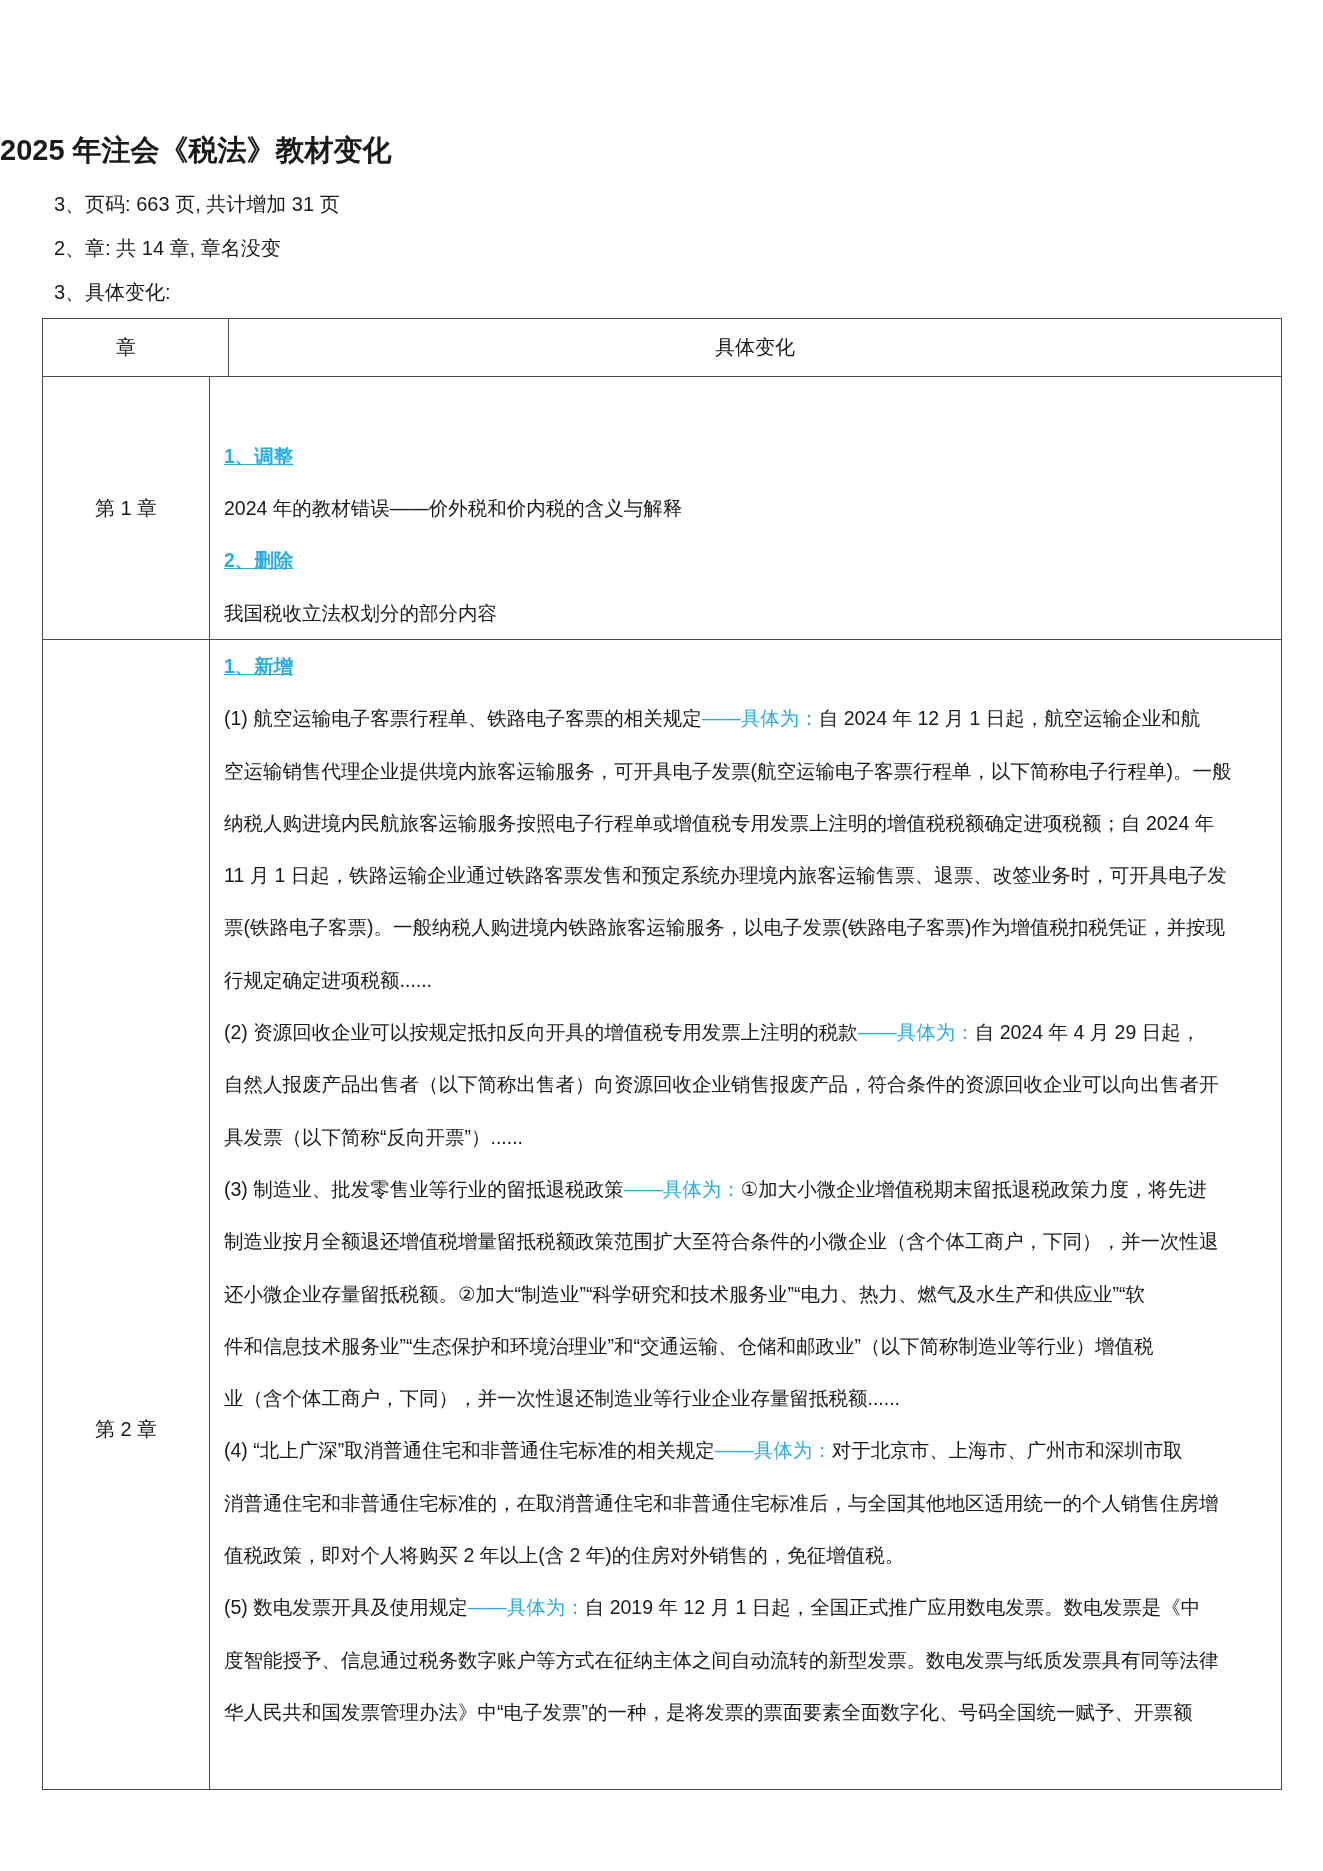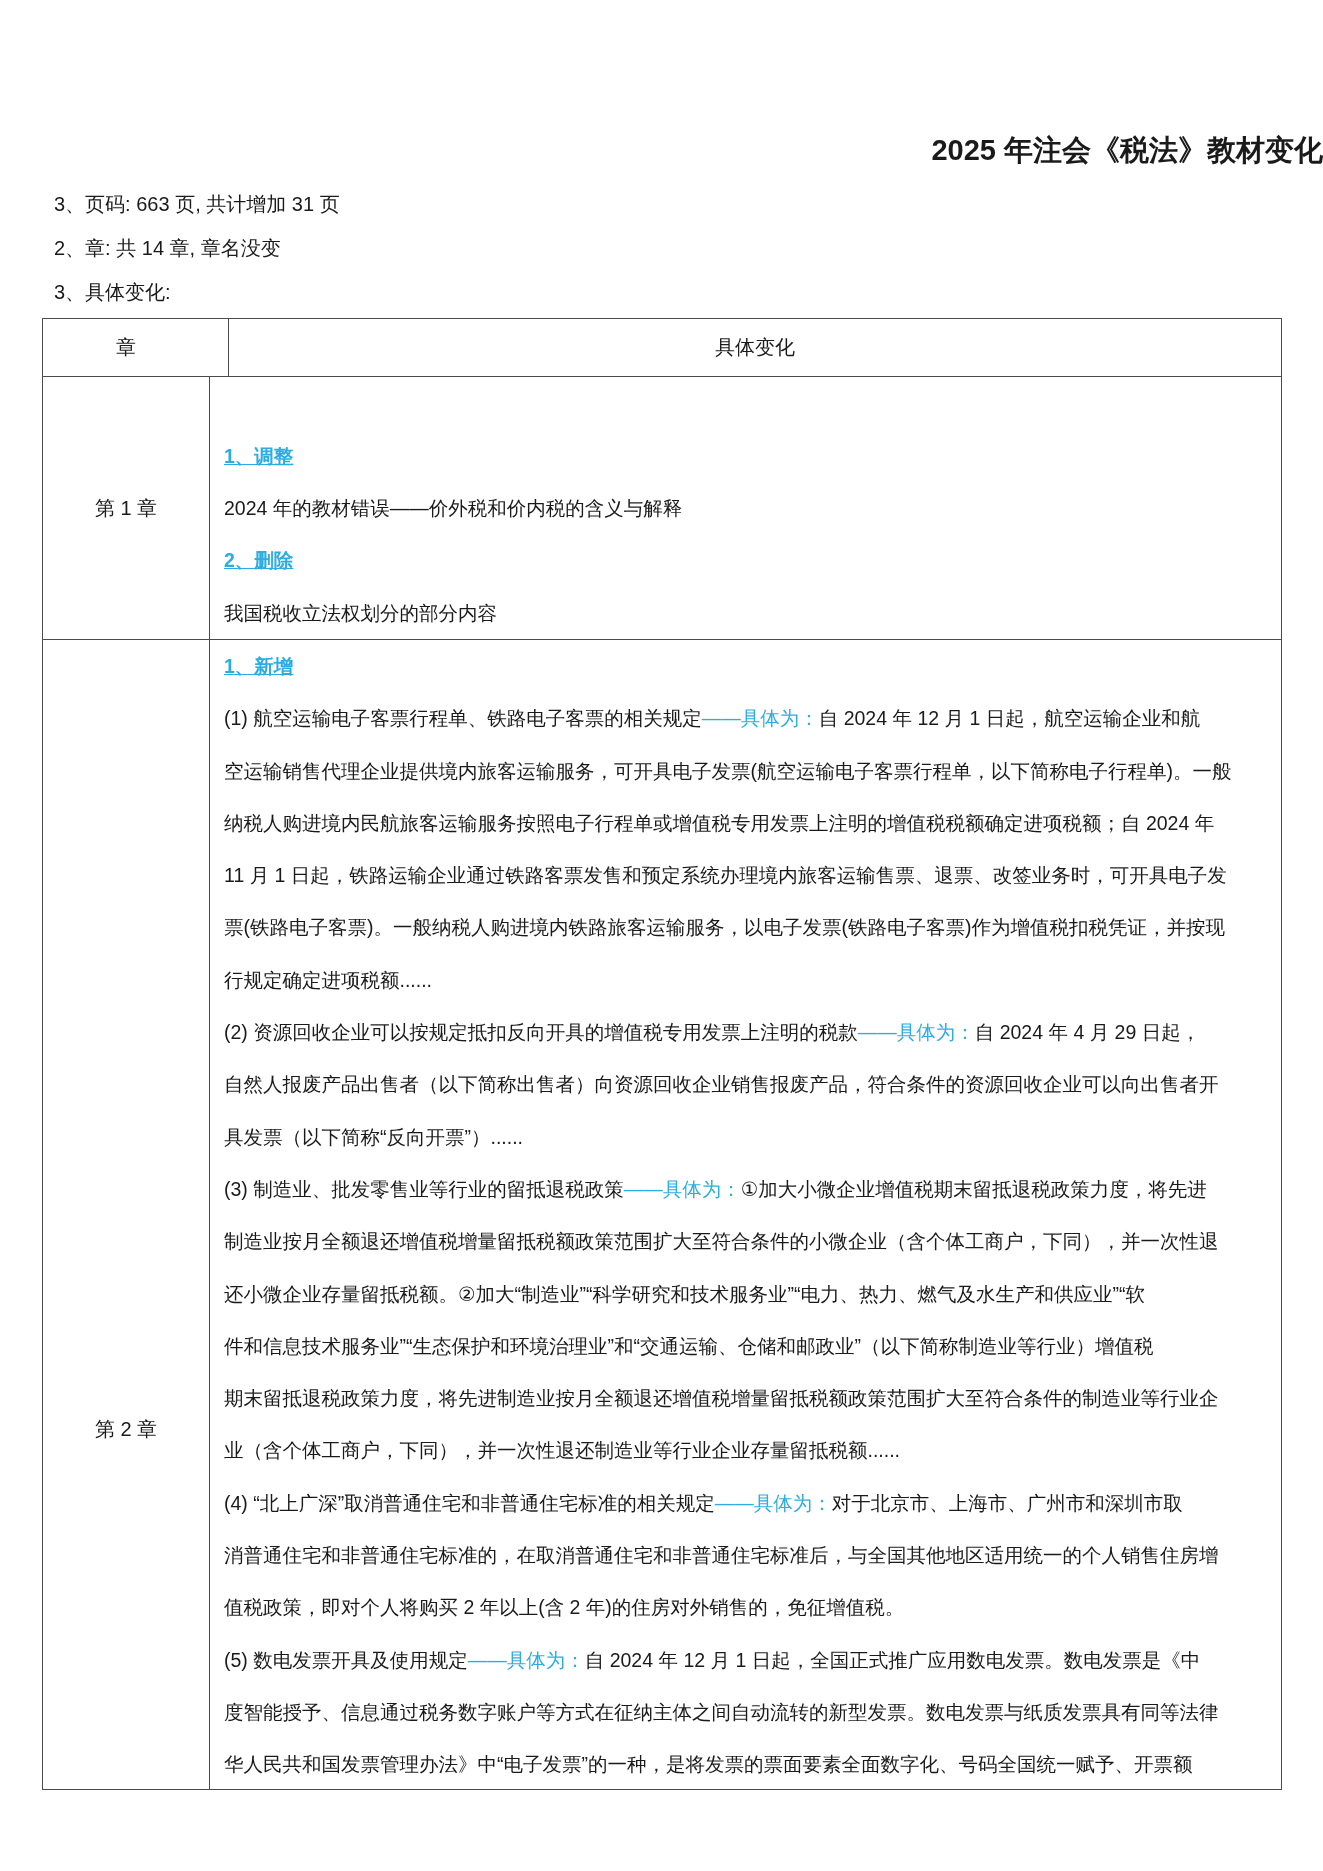--- a/index.html
+++ b/index.html
@@ -5,21 +5,21 @@
   * { margin:0; padding:0; box-sizing:border-box; }
   html,body { width:1323px; height:1871px; background:#ffffff; }
   body {
     font-family:"Liberation Sans","DejaVu Sans",sans-serif;
     color:#1a1a1a;
     position:relative;
     overflow:hidden;
   }
   .title{
     padding-top:133px;
-    text-align:right;
+    text-align:left;
     font-size:29px;
     font-weight:700;
     line-height:34px;
   }
   .intro{ margin:27px 0 0 54px; }
   .intro p{
     font-size:20px;
     line-height:20px;
     margin-bottom:24px;
   }
@@ -94,25 +94,24 @@
             <div class="line"><span>11 月 1 日起，铁路运输企业通过铁路客票发售和预定系统办理境内旅客运输售票、退票、改签业务时，可开具电子发</span></div>
             <div class="line"><span>票(铁路电子客票)。一般纳税人购进境内铁路旅客运输服务，以电子发票(铁路电子客票)作为增值税扣税凭证，并按现</span></div>
             <div class="line"><span>行规定确定进项税额......</span></div>
             <div class="line"><span> (2) 资源回收企业可以按规定抵扣反向开具的增值税专用发票上注明的税款</span><span class="hl">——具体为：</span><span>自 2024 年 4 月 29 日起，</span></div>
             <div class="line"><span>自然人报废产品出售者（以下简称出售者）向资源回收企业销售报废产品，符合条件的资源回收企业可以向出售者开</span></div>
             <div class="line"><span>具发票（以下简称“反向开票”）......</span></div>
             <div class="line"><span> (3) 制造业、批发零售业等行业的留抵退税政策</span><span class="hl">——具体为：</span><span>①加大小微企业增值税期末留抵退税政策力度，将先进</span></div>
             <div class="line"><span>制造业按月全额退还增值税增量留抵税额政策范围扩大至符合条件的小微企业（含个体工商户，下同），并一次性退</span></div>
             <div class="line"><span>还小微企业存量留抵税额。②加大“制造业”“科学研究和技术服务业”“电力、热力、燃气及水生产和供应业”“软</span></div>
             <div class="line"><span>件和信息技术服务业”“生态保护和环境治理业”和“交通运输、仓储和邮政业”（以下简称制造业等行业）增值税</span></div>
-            <div class="line"><span>期末留抵退税政策力度，将先进制造业按月全额退还增值税增量留抵税额政策范围扩大至符合条件的制造业等行业企</span></div>
             <div class="line"><span>业（含个体工商户，下同），并一次性退还制造业等行业企业存量留抵税额......</span></div>
             <div class="line"><span> (4) “北上广深”取消普通住宅和非普通住宅标准的相关规定</span><span class="hl">——具体为：</span><span>对于北京市、上海市、广州市和深圳市取</span></div>
             <div class="line"><span>消普通住宅和非普通住宅标准的，在取消普通住宅和非普通住宅标准后，与全国其他地区适用统一的个人销售住房增</span></div>
             <div class="line"><span>值税政策，即对个人将购买 2 年以上(含 2 年)的住房对外销售的，免征增值税。</span></div>
-            <div class="line"><span> (5) 数电发票开具及使用规定</span><span class="hl">——具体为：</span><span>自 2024 年 12 月 1 日起，全国正式推广应用数电发票。数电发票是《中</span></div>
+            <div class="line"><span> (5) 数电发票开具及使用规定</span><span class="hl">——具体为：</span><span>自 2019 年 12 月 1 日起，全国正式推广应用数电发票。数电发票是《中</span></div>
             <div class="line"><span>度智能授予、信息通过税务数字账户等方式在征纳主体之间自动流转的新型发票。数电发票与纸质发票具有同等法律</span></div>
             <div class="line"><span>华人民共和国发票管理办法》中“电子发票”的一种，是将发票的票面要素全面数字化、号码全国统一赋予、开票额</span></div>
           </div>
         </div>
       </div>
   </div>
 </div>
 
 </body></html>

